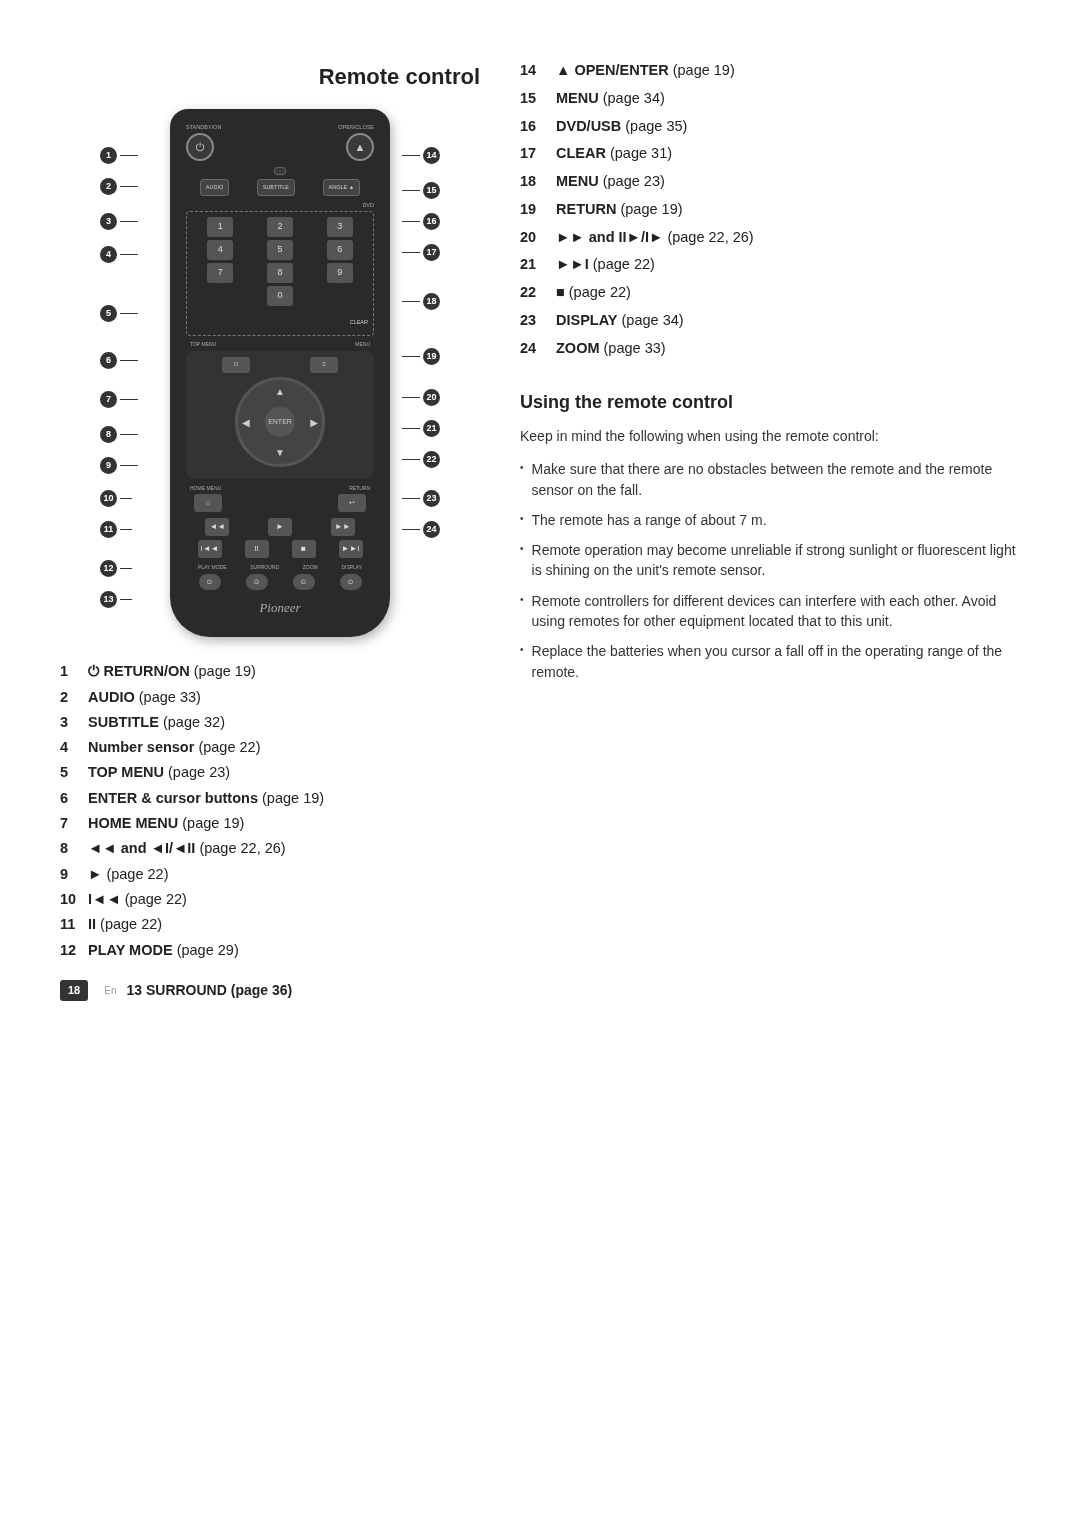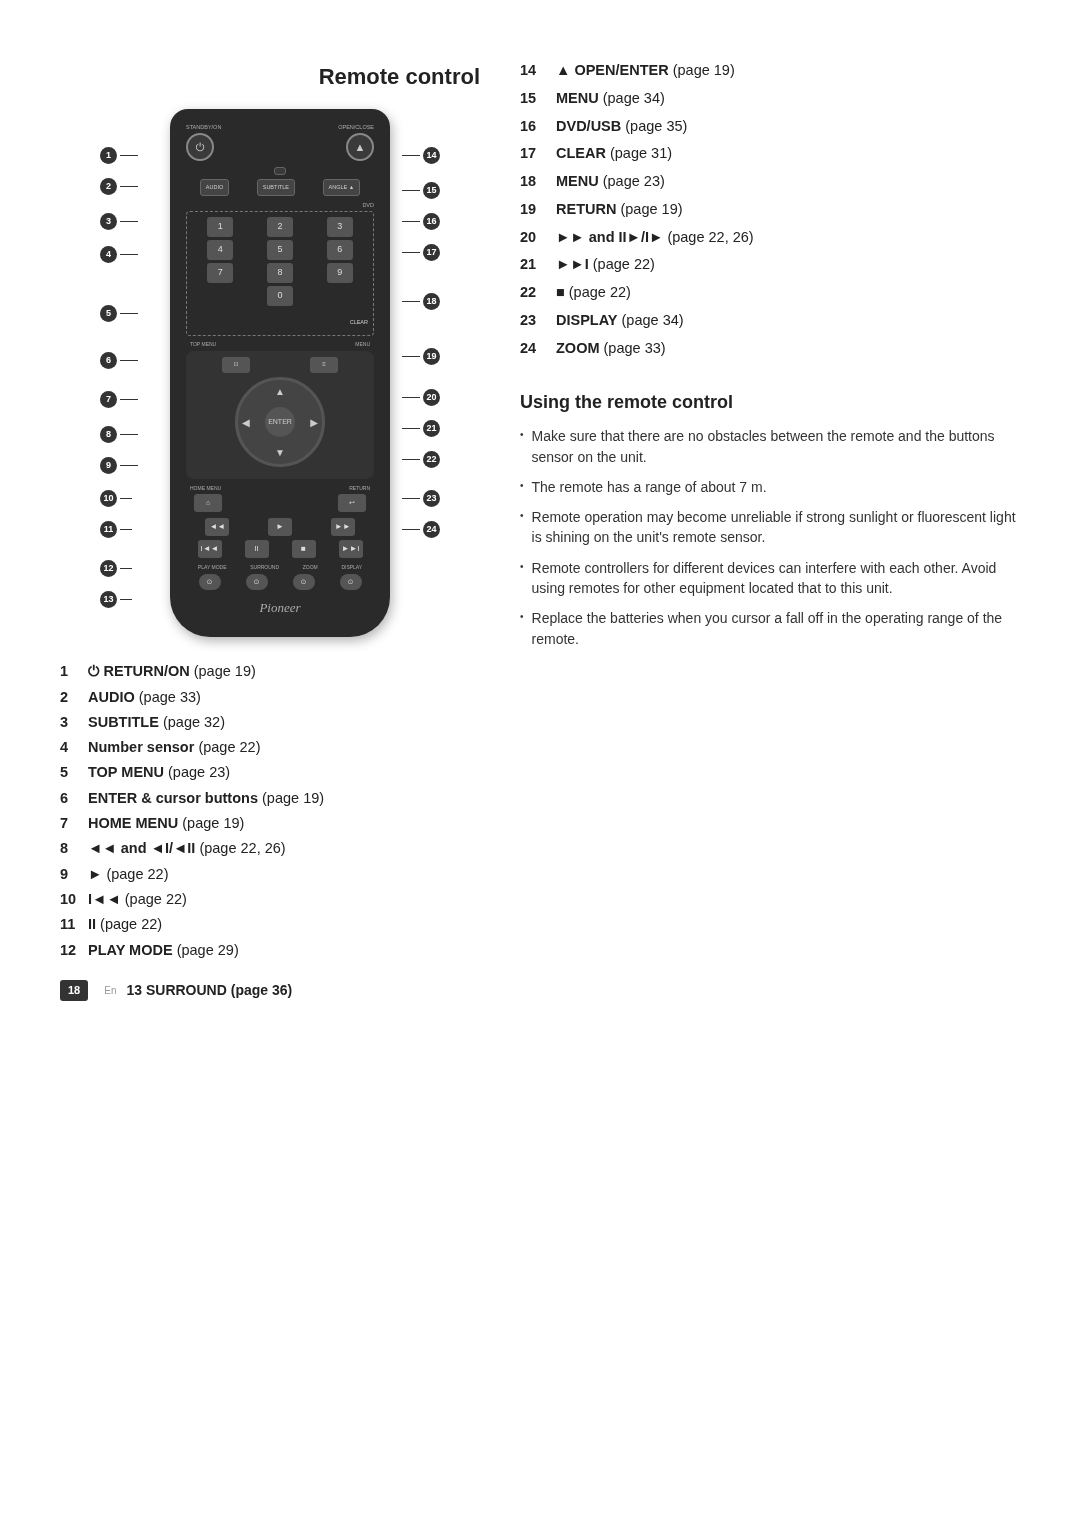--- a/index.html
+++ b/index.html
@@ -644,24 +644,25 @@
           <span><span class="item-label">DISPLAY</span><span class="item-page"> (page 34)</span></span>
         </li>
         <li>
           <span class="right-item-num">24</span>
           <span><span class="item-label">ZOOM</span><span class="item-page"> (page 33)</span></span>
         </li>
       </ul>
 
       <div class="using-section">
         <div class="using-title">Using the remote control</div>
+        <div class="using-intro">Keep in mind the following when using the remote control:</div>
         <ul class="bullet-list">
           <li>
             <span class="bullet-dot">•</span>
-            <span>Make sure that there are no obstacles between the remote and the buttons sensor on the unit.</span>
+            <span>Make sure that there are no obstacles between the remote and the remote sensor on the fall.</span>
           </li>
           <li>
             <span class="bullet-dot">•</span>
             <span>The remote has a range of about 7 m.</span>
           </li>
           <li>
             <span class="bullet-dot">•</span>
             <span>Remote operation may become unreliable if strong sunlight or fluorescent light is shining on the unit's remote sensor.</span>
           </li>
           <li>

